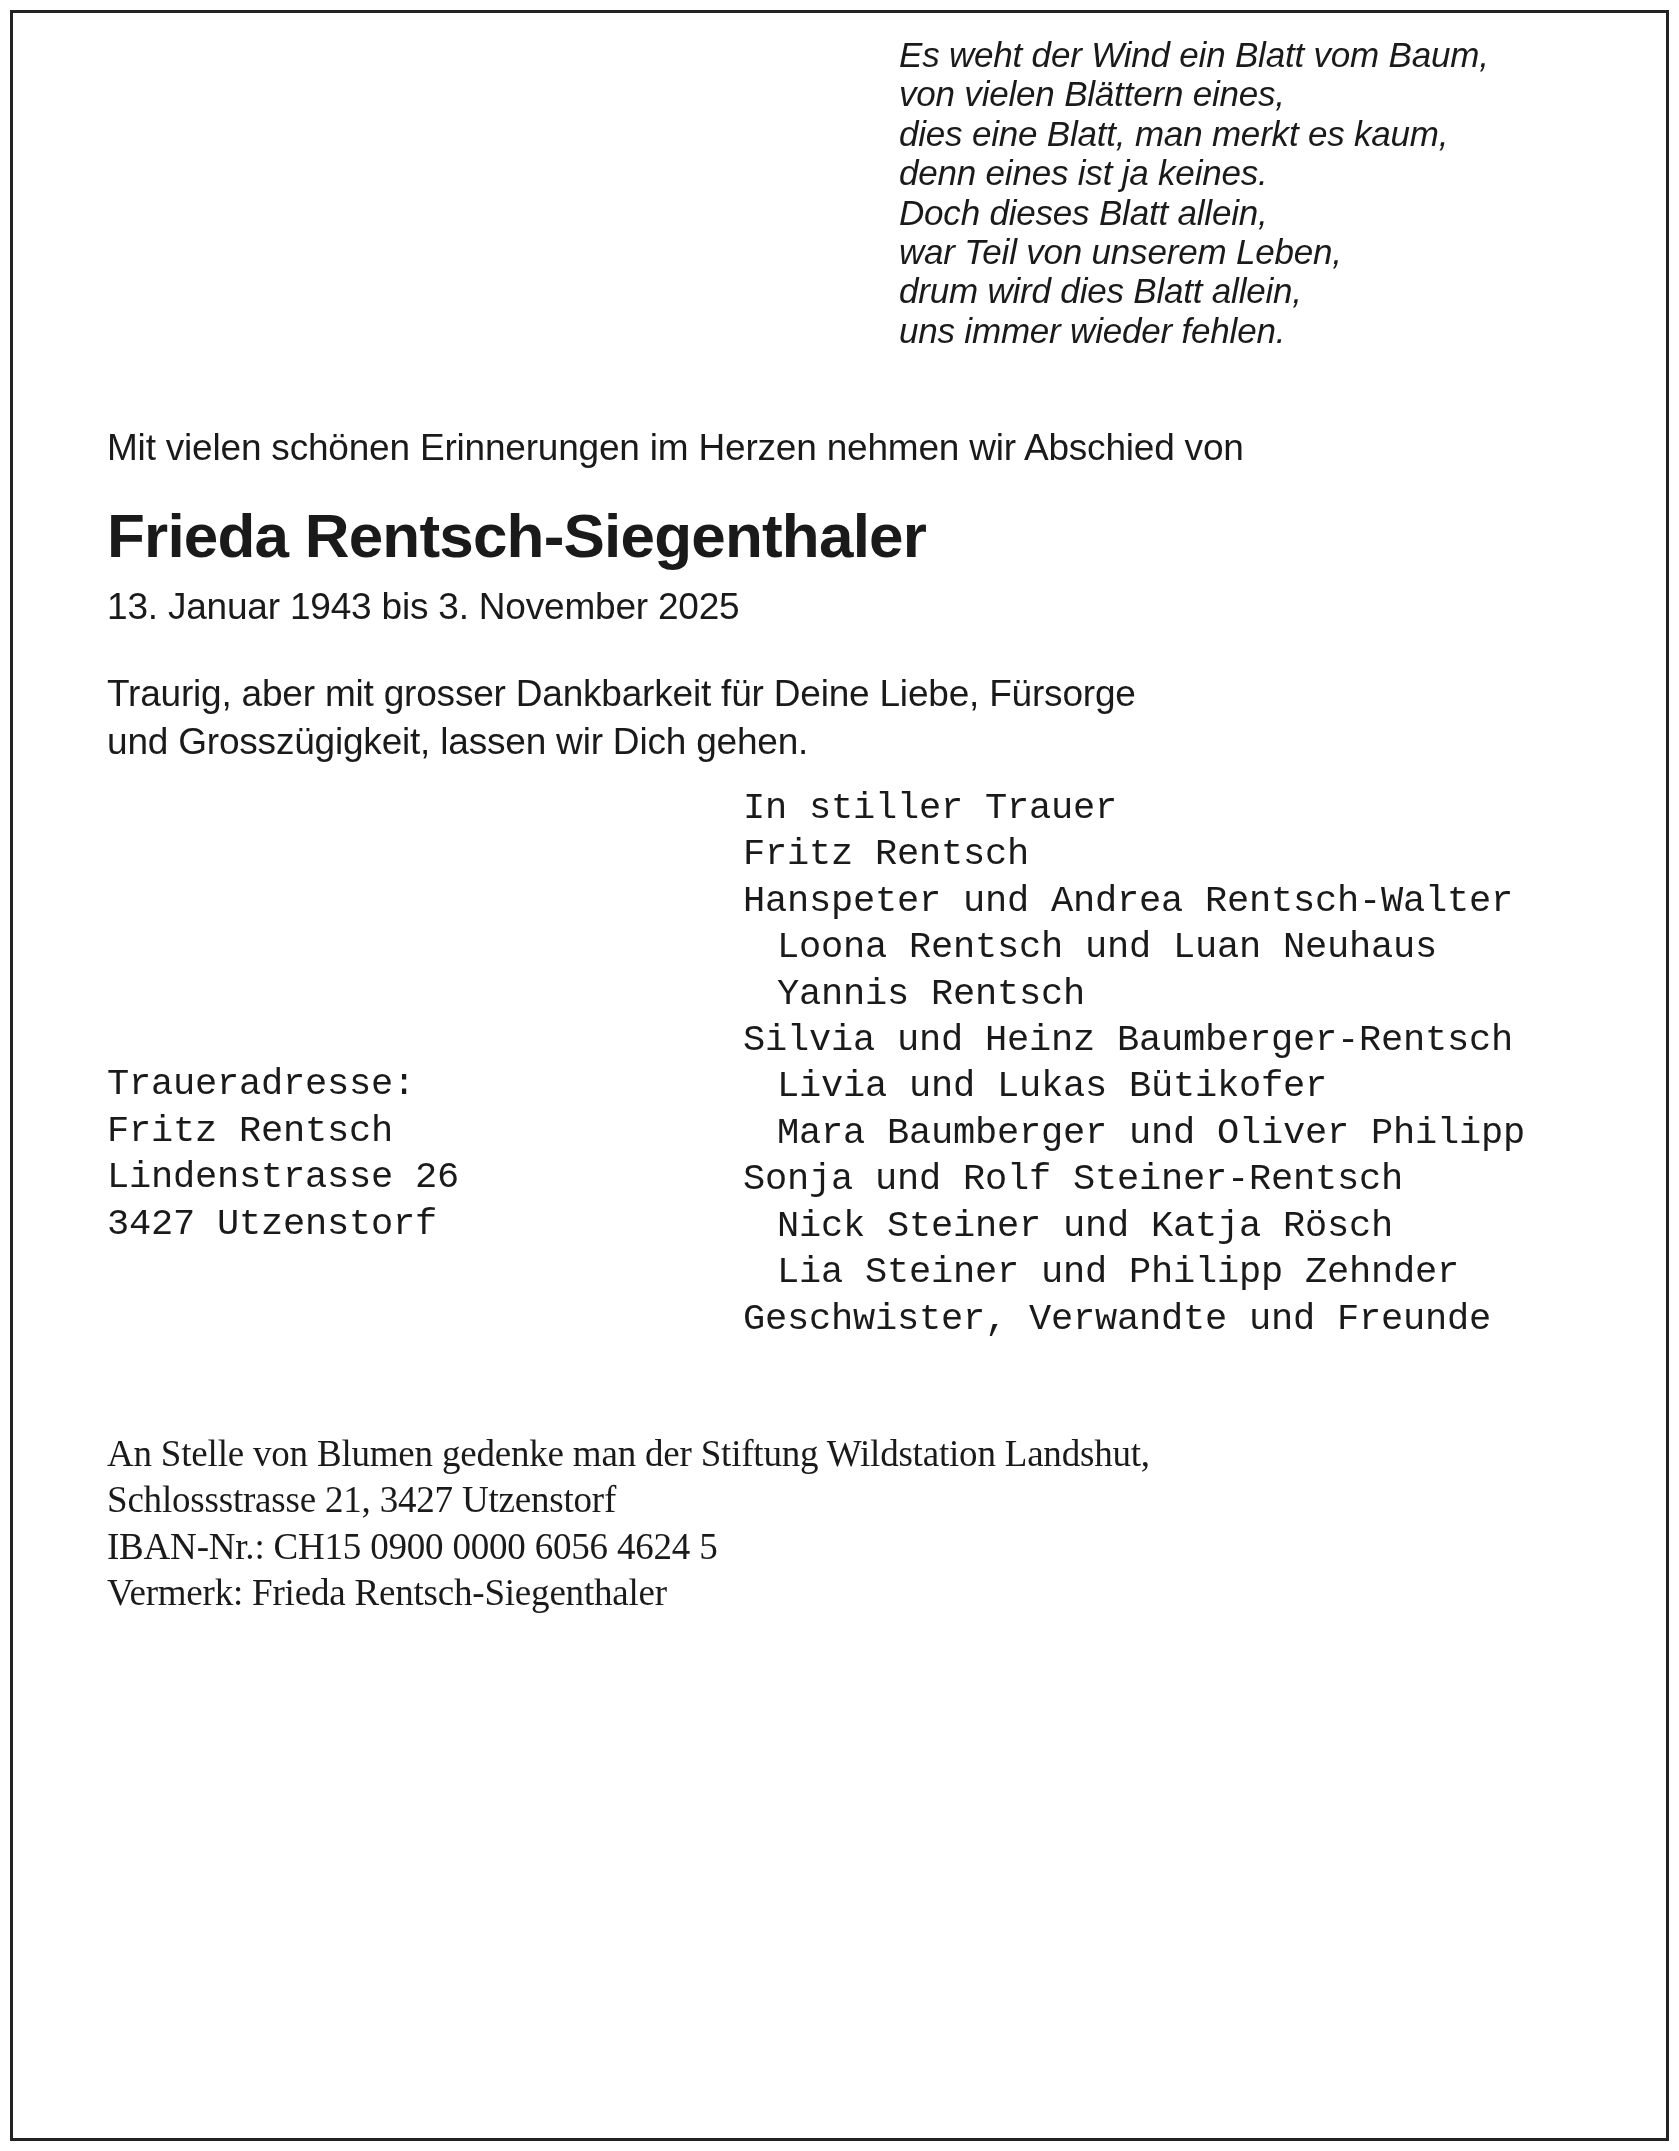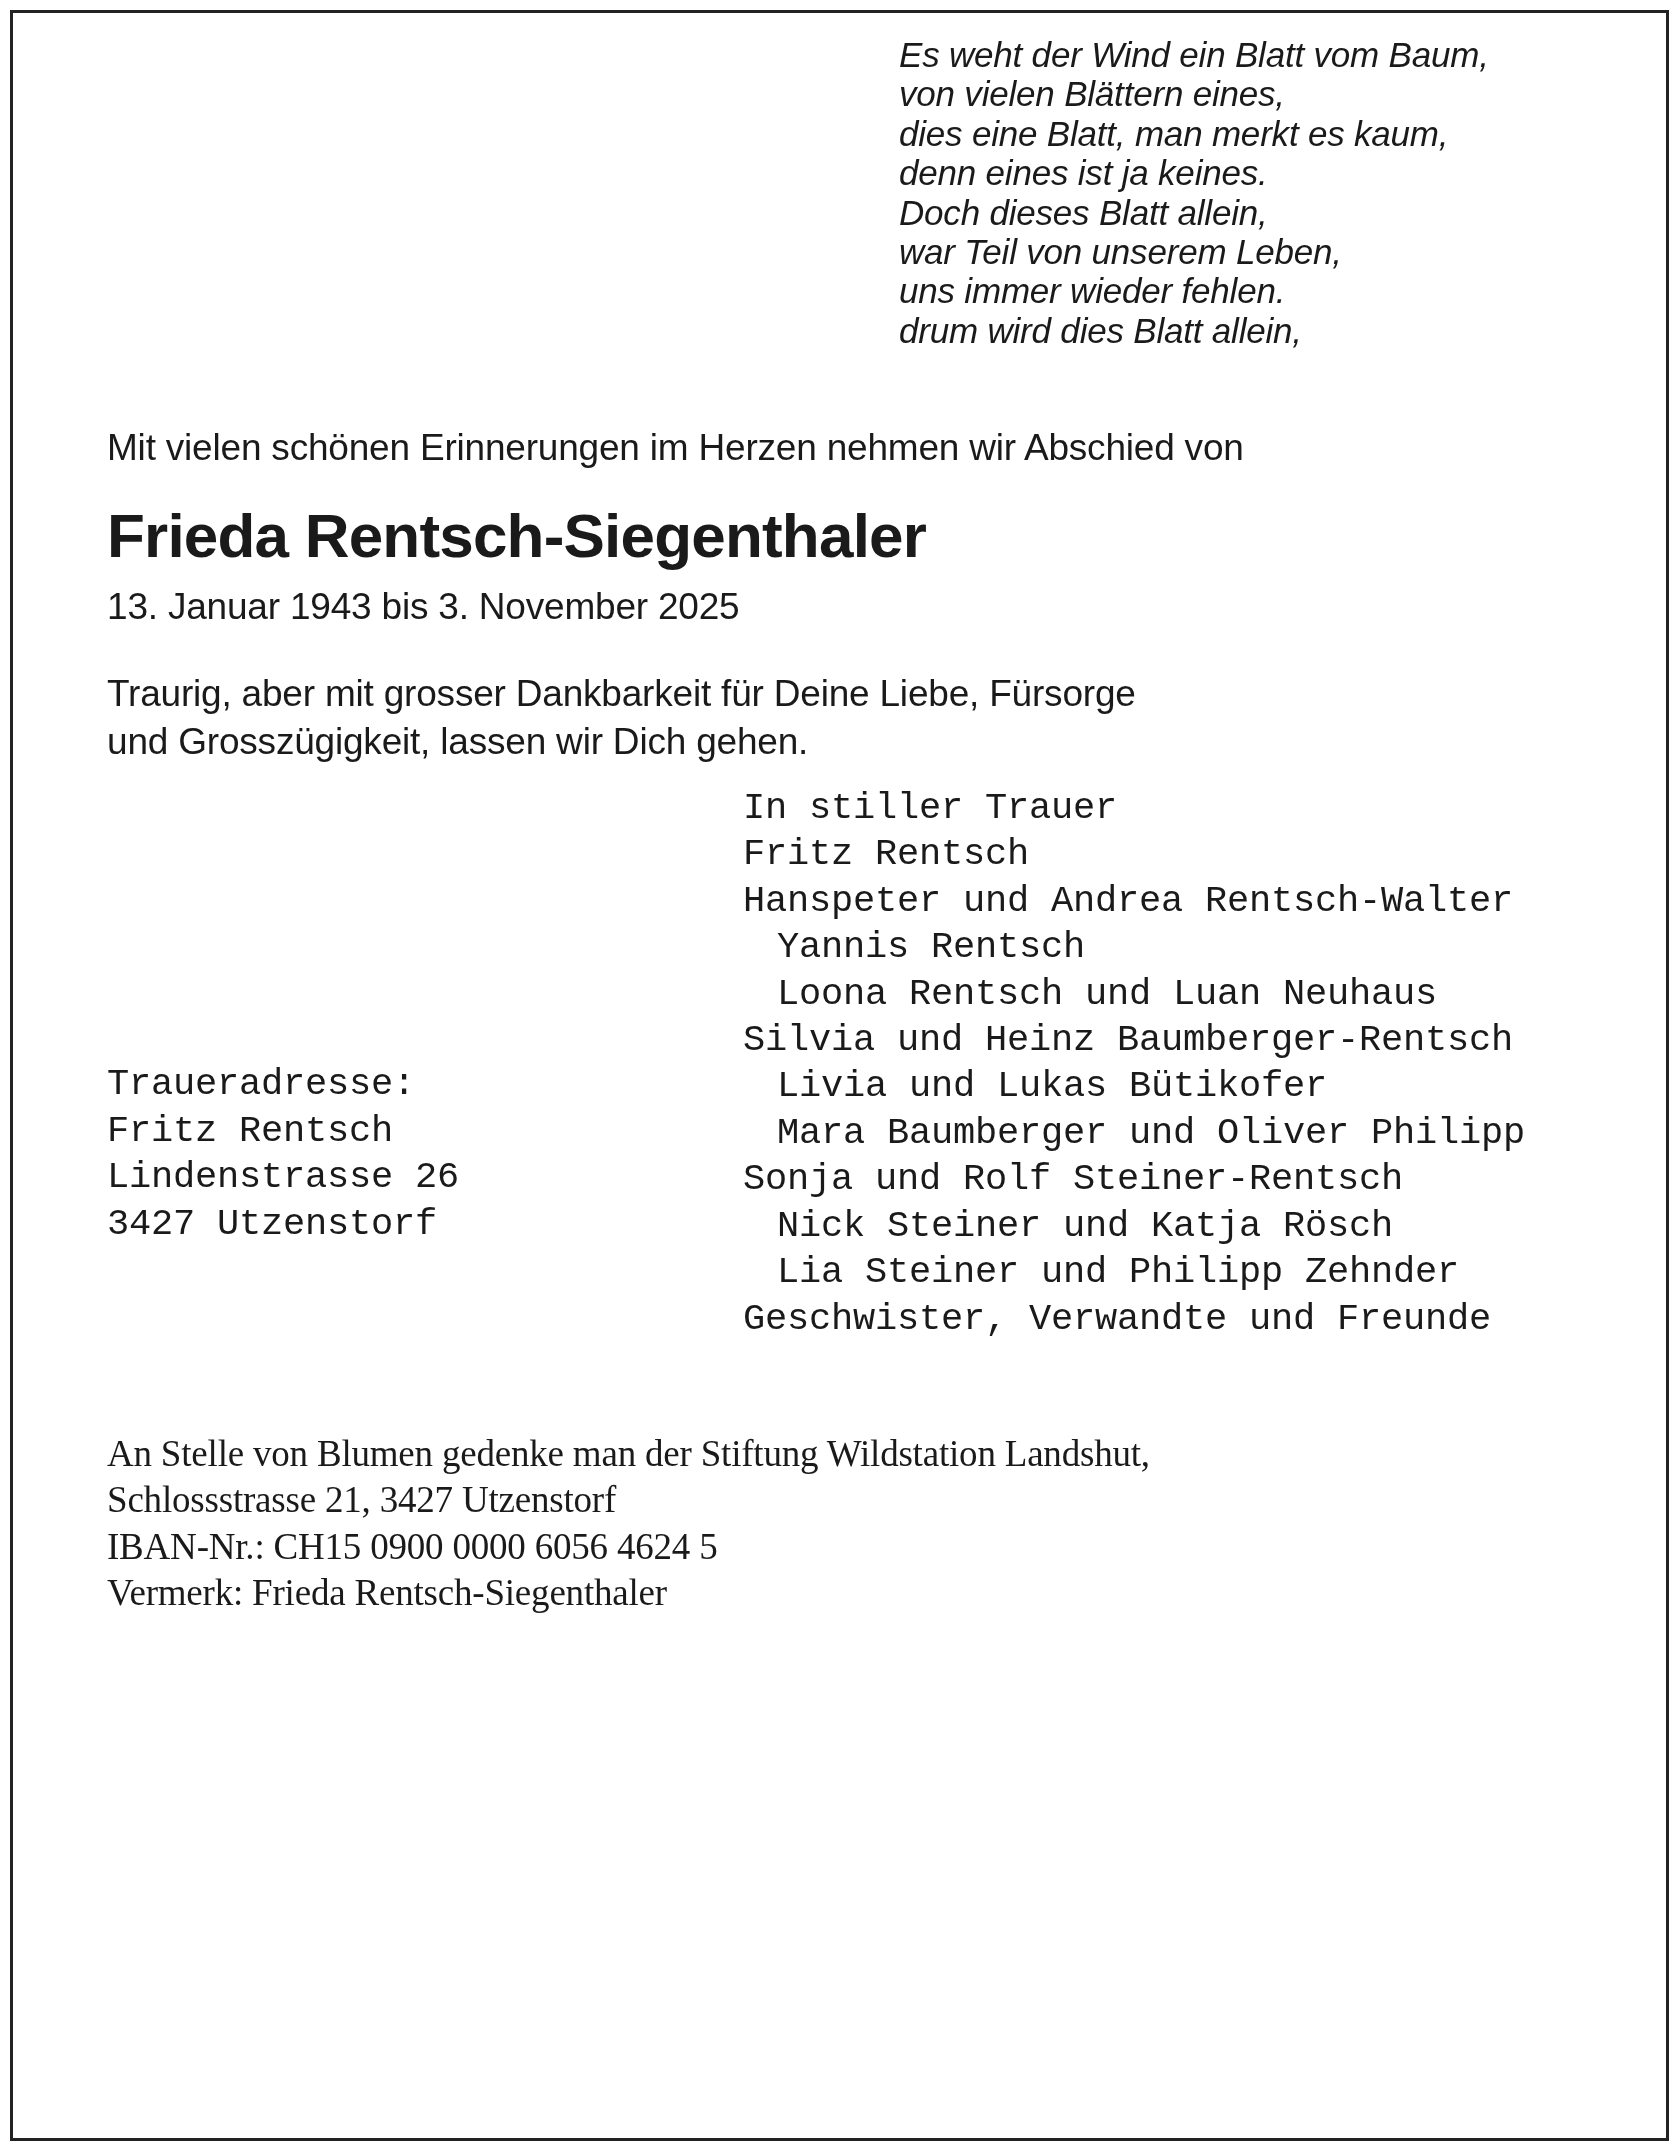--- a/index.html
+++ b/index.html
@@ -151,40 +151,40 @@
   <div class="frame">
     <div class="inner">
 
       <div class="poem">
         <span class="verse-line">Es weht der Wind ein Blatt vom Baum,</span>
         <span class="verse-line">von vielen Blättern eines,</span>
         <span class="verse-line">dies eine Blatt, man merkt es kaum,</span>
         <span class="verse-line">denn eines ist ja keines.</span>
         <span class="verse-line">Doch dieses Blatt allein,</span>
         <span class="verse-line">war Teil von unserem Leben,</span>
+        <span class="verse-line">drum wird dies Blatt allein,</span>
         <span class="verse-line">uns immer wieder fehlen.</span>
-        <span class="verse-line">drum wird dies Blatt allein,</span>
       </div>
 
       <p class="lead">Mit vielen schönen Erinnerungen im Herzen nehmen wir Abschied von</p>
 
       <h1 class="deceased-name">Frieda Rentsch-Siegenthaler</h1>
 
       <p class="dates">13. Januar 1943 bis 3. November 2025</p>
 
       <p class="gratitude">Traurig, aber mit grosser Dankbarkeit für Deine Liebe, Fürsorge und Grosszügigkeit, lassen wir Dich gehen.</p>
 
       <div class="middle">
 
         <div class="mourners">
           <span class="m-line">In stiller Trauer</span>
           <span class="m-line">Fritz Rentsch</span>
           <span class="m-line">Hanspeter und Andrea Rentsch-Walter</span>
+          <span class="m-line indent">Loona Rentsch und Luan Neuhaus</span>
           <span class="m-line indent">Yannis Rentsch</span>
-          <span class="m-line indent">Loona Rentsch und Luan Neuhaus</span>
           <span class="m-line">Silvia und Heinz Baumberger-Rentsch</span>
           <span class="m-line indent">Livia und Lukas Bütikofer</span>
           <span class="m-line indent">Mara Baumberger und Oliver Philipp</span>
           <span class="m-line">Sonja und Rolf Steiner-Rentsch</span>
           <span class="m-line indent">Nick Steiner und Katja Rösch</span>
           <span class="m-line indent">Lia Steiner und Philipp Zehnder</span>
           <span class="m-line">Geschwister, Verwandte und Freunde</span>
         </div>
 
         <div class="address">

